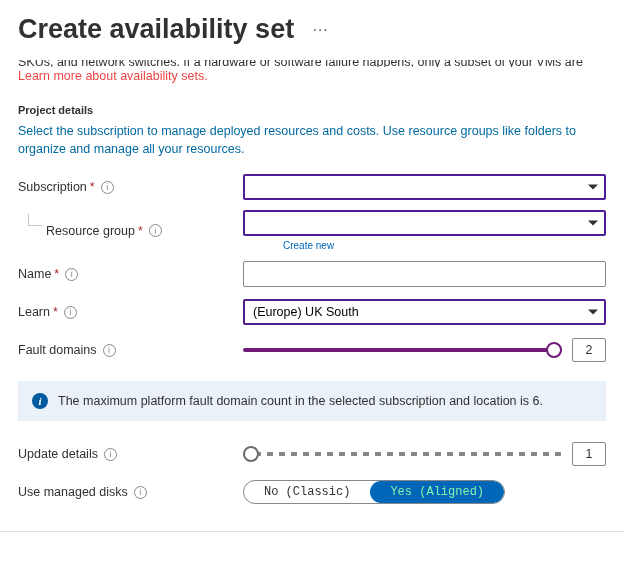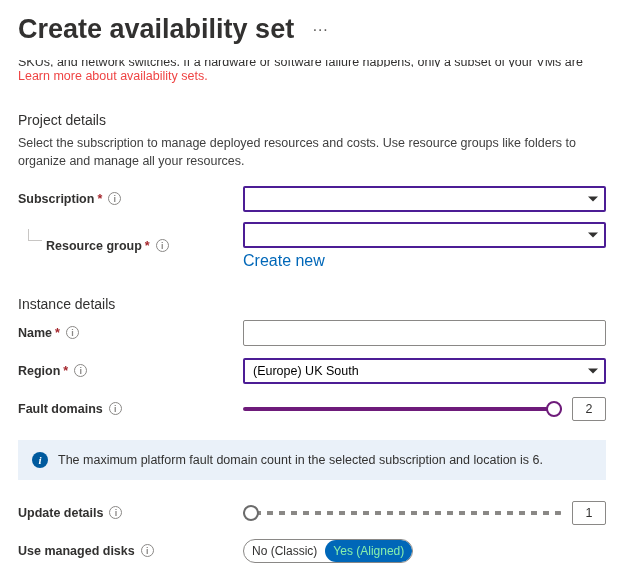--- a/index.html
+++ b/index.html
@@ -5,47 +5,47 @@
   * { box-sizing: border-box; margin: 0; padding: 0; }
   body { font-family: "Segoe UI", Arial, sans-serif; font-size: 13px; color: #323130; background: #fff; width: 624px; }
   .header { padding: 14px 18px 8px; display: flex; align-items: center; }
   .header h1 { font-size: 27px; font-weight: 600; }
   .ellipsis { margin-left: 18px; font-size: 16px; color: #605e5c; cursor: pointer; }
   .content { padding: 0 18px 8px; }
   .intro { font-size: 12.5px; color: #323130; line-height: 1.5; }
   .intro .cut { height: 14px; overflow: hidden; color: #323130; position: relative; }
   .intro .cut::before { content:''; position:absolute; left:0; right:0; top:0; height:7px; background:#fff; }
   .link { color: #ef4444; cursor: pointer; }
-  .section-title { font-weight: 400; font-size: 14px; margin-top: 26px; margin-bottom: 6px; }
-  .section-desc { font-size: 12.5px; line-height: 1.45; color: #404040; margin-bottom: 14px; }
+  .section-title { font-weight: 700; font-size: 11px; margin-top: 18px; margin-bottom: 6px; }
+  .section-desc { font-size: 12.5px; line-height: 1.45; color: #0369a1; margin-bottom: 14px; }
   .form-row { display: flex; align-items: center; min-height: 30px; margin-bottom: 8px; }
-  .label-col { width: 225px; display: flex; align-items: flex-start; font-size: 12.5px; font-weight: bold; }
+  .label-col { width: 225px; display: flex; align-items: center; font-size: 12.5px; }
   .label-col.indent { padding-left: 28px; position: relative; }
   .label-col.indent::before { content:''; position:absolute; left:10px; top:-10px; bottom:12px; width:1px; background:#c8c6c4; }
   .label-col.indent::after { content:''; position:absolute; left:10px; bottom:12px; width:14px; height:1px; background:#c8c6c4; }
   .required { color: #a4262c; margin-left: 3px; }
   .info-icon { display:inline-flex; width:13px; height:13px; border:1px solid #8a8886; border-radius:50%; font-size:9px; justify-content:center; align-items:center; color:#8a8886; margin-left:6px; cursor:default; }
   .ctrl-col { flex: 1; }
   .select { position: relative; width: 100%; }
   .select select { width: 100%; height: 26px; border: 2px solid #4c1d95; border-radius: 2px; background: #fff; font-size: 12.5px; padding: 0 22px 0 8px; appearance:none; -webkit-appearance:none; }
   .select::after { content:''; position:absolute; right:8px; top:50%; width:0; height:0; border-left:5px solid transparent; border-right:5px solid transparent; border-top:5px solid #323130; transform:translateY(-50%); pointer-events:none; }
   .text-input { width:100%; height:26px; border:1px solid #8a8886; border-radius:2px; font-size:12.5px; padding:0 8px; }
-  .sub-link { display:block; margin-top:4px; font-size:16px; color:#0067b8; cursor:pointer; }
+  .sub-link { display:block; margin-top:4px; font-size:10px; color:#0067b8; cursor:pointer;margin-left:40px; }
   .slider-wrap { display:flex; align-items:center; gap:10px; }
   .slider { flex:1; position:relative; height:20px; display:flex; align-items:center; }
   .track { position:absolute; left:0; right:0; height:4px; border-radius:2px; }
   .track.solid { background:#6e1b7a; }
   .track.dashed { background:repeating-linear-gradient(90deg,#8a8886 0 6px, transparent 6px 12px); }
   .thumb { position:absolute; width:16px; height:16px; border:2px solid #6e1b7a; background:#fff; border-radius:50%; top:2px; }
   .thumb.gray { border-color:#6b6b6b; }
   .val-box { width:34px; height:24px; border:1px solid #8a8886; border-radius:2px; text-align:center; font-size:12.5px; line-height:22px; }
   .info-banner { background:#eaf1f9; padding:12px 14px; margin:16px 0 18px; display:flex; align-items:center; font-size:12.5px; gap:10px; }
   .info-banner .i { width:16px; height:16px; border-radius:50%; background:#005a9e; color:#fff; display:flex; align-items:center; justify-content:center; font-size:11px; font-style:italic; font-family:Georgia,serif; font-weight:bold; flex-shrink:0; }
   .toggle-group { display:flex; border:1px solid #8a8886; border-radius:14px; overflow:hidden; height:24px; font-size:12px; }
-  .toggle-group div { padding:0 8px; display:flex; align-items:center; cursor:pointer; }
+  .toggle-group div { padding:0 20px; display:flex; align-items:center; cursor:pointer;font-family:Liberation Mono, monospace; }
   .toggle-group .active { background:#0067b8; color:#86efac; border-radius:12px; }
   .footer { border-top:1px solid #e1dfdd; margin-top:8px; padding:14px 18px 18px; display:flex; align-items:center; gap:18px; }
 </style>
 </head>
 <body>
 
 <div class="header">
   <h1>Create availability set</h1>
   <span class="ellipsis">···</span>
 </div>
@@ -84,36 +84,35 @@
     <div class="ctrl-col">
       <div class="select">
         <select>
           <option></option>
         </select>
       </div>
       <span class="sub-link">Create new</span>
     </div>
   </div>
 
-  <div class="section-title">Instance details</div>
 
   <div class="form-row">
     <div class="label-col">
       <span>Name</span>
       <span class="required">*</span>
       <span class="info-icon">i</span>
     </div>
     <div class="ctrl-col">
       <input type="text" class="text-input" value="" style="">
     </div>
   </div>
 
   <div class="form-row">
     <div class="label-col">
-      <span>Region</span>
+      <span>Learn</span>
       <span class="required">*</span>
       <span class="info-icon">i</span>
     </div>
     <div class="ctrl-col">
       <div class="select">
         <select>
           <option>(Europe) UK South</option>
         </select>
       </div>
     </div>

